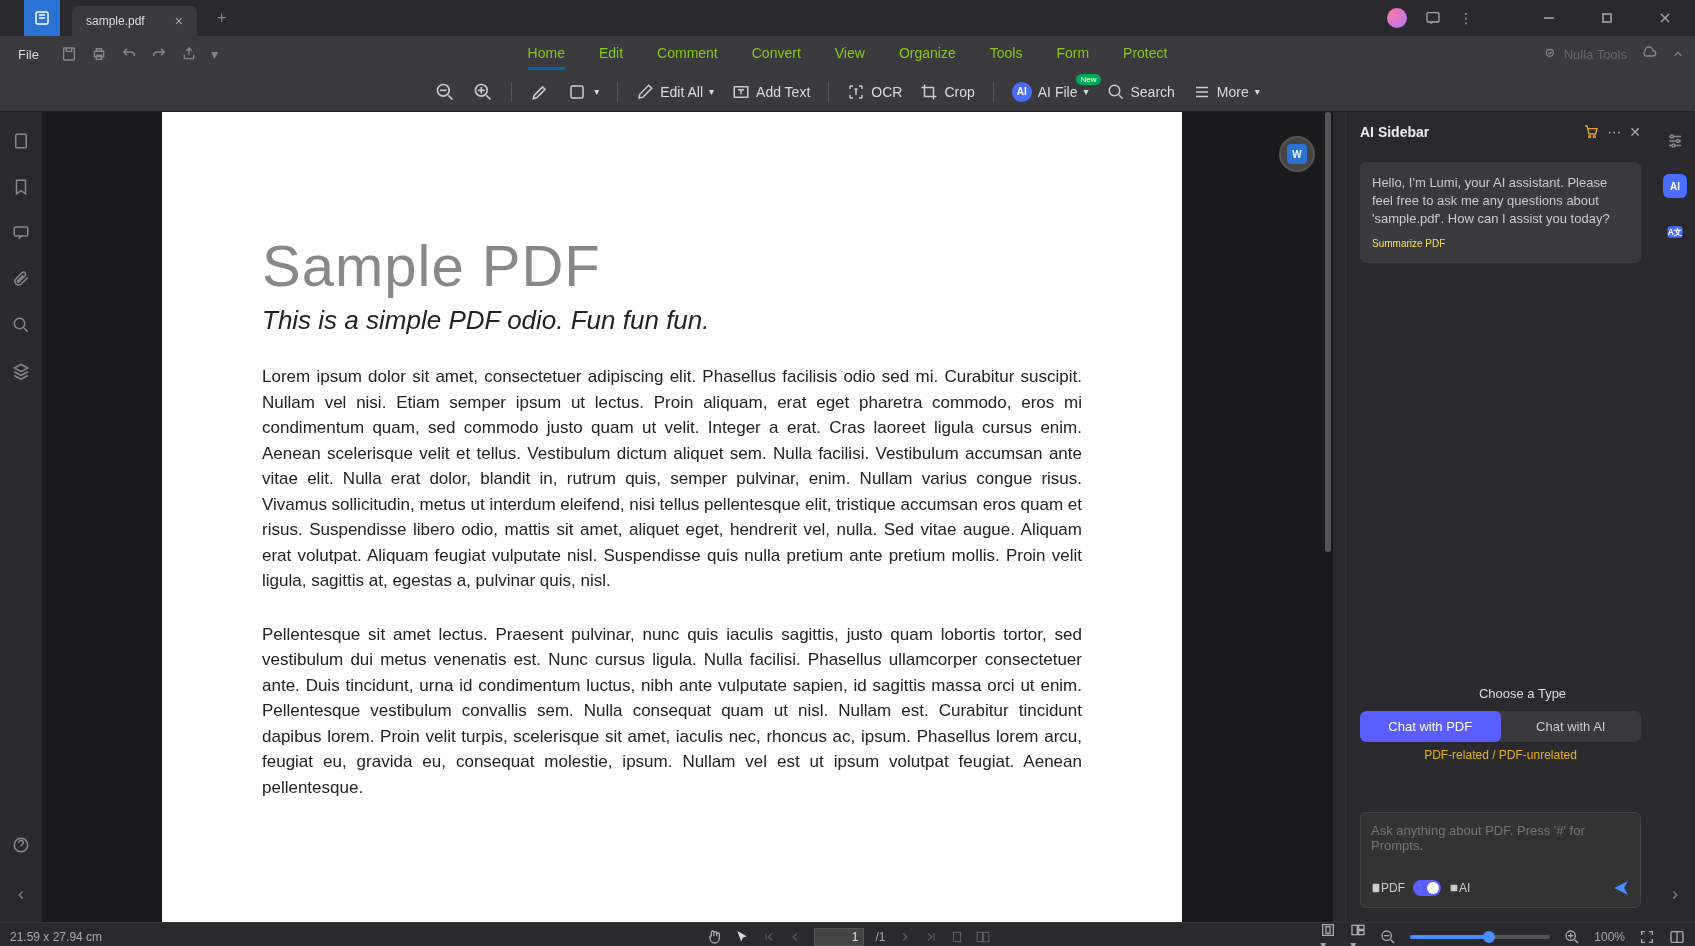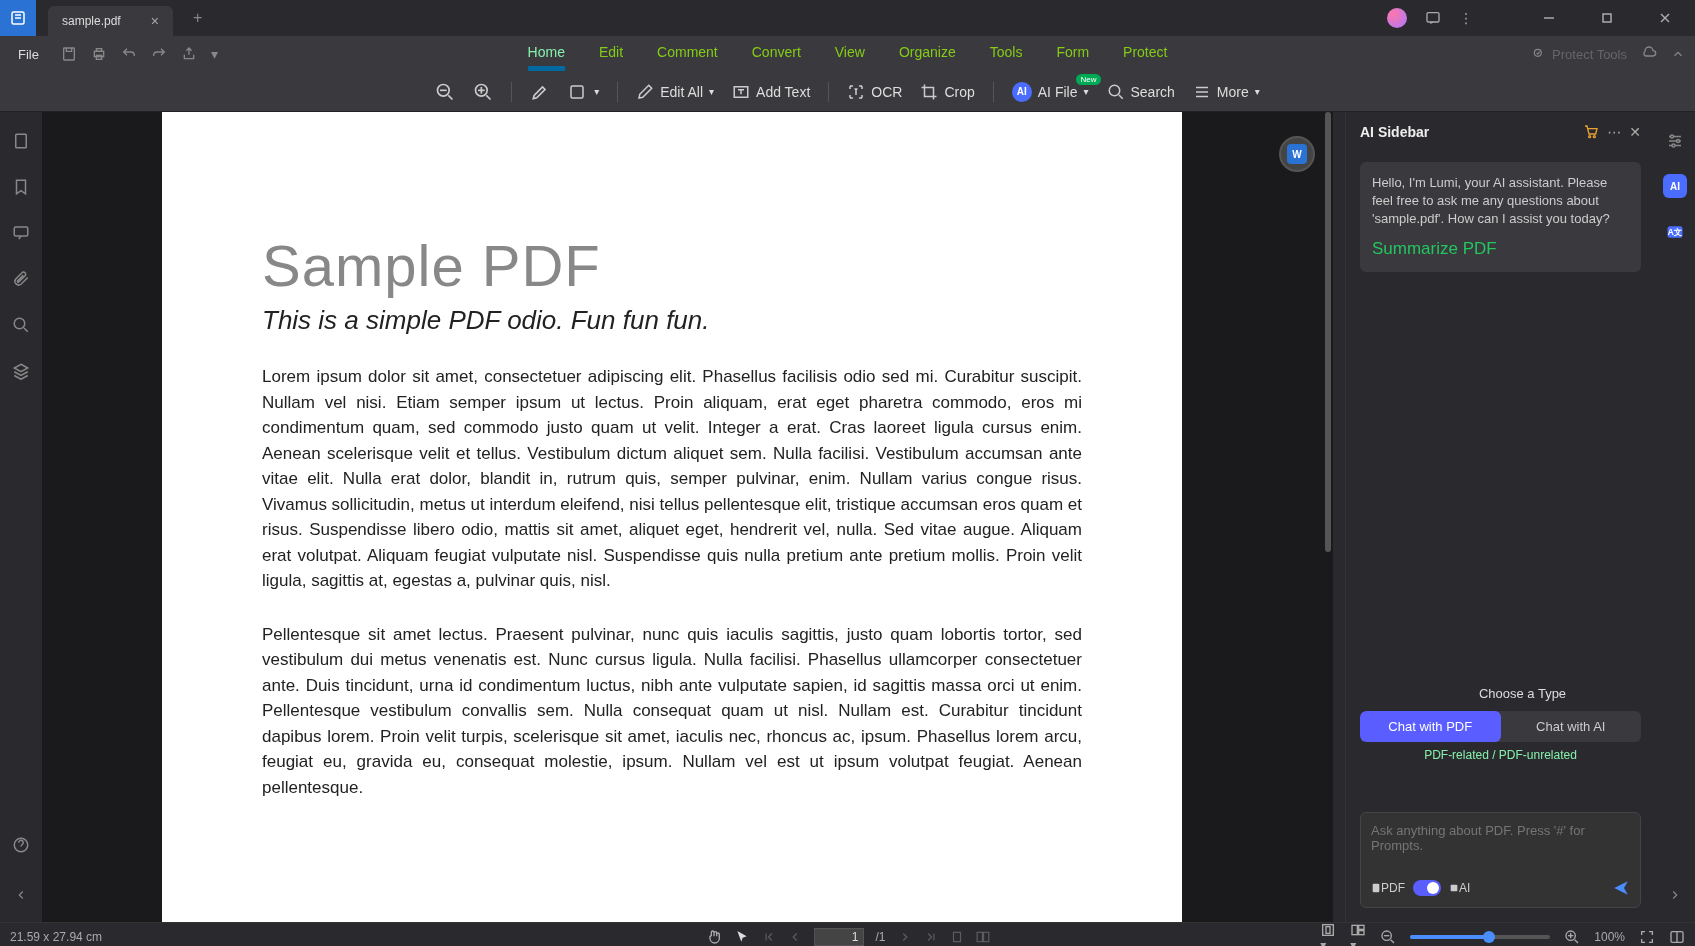--- a/index.html
+++ b/index.html
@@ -1,38 +1,38 @@
 <!DOCTYPE html>
 <html><head>
 <meta charset="utf-8">
 <style>
 * { margin: 0; padding: 0; box-sizing: border-box; font-family: "Segoe UI", Arial, sans-serif; }
 body { width: 1695px; height: 946px; background: #2a2a2e; color: #ccc; overflow: hidden; user-select: none; }
 
 
-.titlebar { height: 36px; background: #2a2a2e; display: flex; align-items: center; }
+.titlebar { height: 36px; background: #2a2a2e; display: flex; align-items: center; padding-left: 24px; }
 .logo-square { width: 36px; height: 36px; background: #2a72d4; display: flex; align-items: center; justify-content: center; }
 .logo-square svg { width: 18px; height: 18px; }
 .tab { background: #3a3a3e; height: 30px; margin-top: 6px; padding: 0 14px; display: flex; align-items: center; gap: 30px; border-radius: 6px 6px 0 0; font-size: 12px; color: #ddd; margin-left: 12px; }
 .tab-close { font-size: 14px; cursor: pointer; color: #aaa; }
 .newtab-plus { margin-left: 20px; color: #888; font-size: 16px; cursor: pointer; }
 .title-spacer { flex: 1; }
 .title-right { display: flex; align-items: center; gap: 18px; padding-right: 10px; }
 .avatar { width: 20px; height: 20px; border-radius: 50%; background: radial-gradient(circle at 30% 30%, #f7a, #a7f); }
 .title-icon { color: #aaa; font-size: 14px; }
 .win-ctrl { width: 40px; height: 36px; display: flex; align-items: center; justify-content: center; color: #aaa; }
 
 
 .menubar { height: 36px; background: #3a3a3e; display: flex; align-items: center; padding: 0 10px; gap: 6px; position: relative; }
 .menu-left { display: flex; align-items: center; gap: 14px; }
 .file-btn { color: #ddd; font-size: 13px; padding: 4px 8px; }
 .qa-icon { color: #888; font-size: 14px; }
 .menu-center { position: absolute; left: 50%; transform: translateX(-50%); display: flex; gap: 34px; }
 .menu-item { color: #84cc16; font-size: 14px; padding: 6px 0; cursor: pointer; }
-.menu-item.active { color: #86efac; border-bottom: 5px solid #0369a1; }
+.menu-item.active { color: #84cc16; border-bottom: 3px solid #0369a1; }
 .menu-right { margin-left: auto; display: flex; align-items: center; gap: 14px; }
 .search-tools { color: #666; font-size: 13px; display: flex; align-items: center; gap: 6px; }
 
 
 .toolbar { height: 40px; background: #3a3a3e; display: flex; align-items: center; justify-content: center; gap: 18px; border-bottom: 1px solid #222; }
 .tool-btn { display: flex; align-items: center; gap: 6px; color: #ddd; font-size: 14px; cursor: pointer; }
 .tool-sep { width: 1px; height: 20px; background: #555; }
 .new-badge { position: absolute; top: -8px; right: -12px; background: #0a5; color: #fff; font-size: 8px; padding: 1px 4px; border-radius: 6px; }
 .ai-badge { width: 20px; height: 20px; border-radius: 50%; background: #4a6dff; color: #fff; font-size: 10px; display: flex; align-items: center; justify-content: center; font-weight: bold; }
 
@@ -54,26 +54,26 @@
 .float-badge .inner { width: 20px; height: 20px; border-radius: 4px; background: #2a72d4; display: flex; align-items: center; justify-content: center; color: #fff; font-size: 10px; font-weight: bold; }
 
 
 .ai-sidebar { width: 310px; background: #2a2a2e; display: flex; flex-direction: column; border-left: 1px solid #333; margin-left: 12px; }
 .ai-header { height: 40px; display: flex; align-items: center; padding: 0 14px; gap: 8px; }
 .ai-title { font-size: 14px; font-weight: 600; color: #eee; flex: 1; }
 .ai-hicon { color: #aaa; font-size: 14px; cursor: pointer; }
 .ai-hicon.cart { color: #e8a030; }
 .ai-body { flex: 1; padding: 10px 14px; overflow: auto; }
 .ai-bubble { background: #3a3a3e; border-radius: 6px; padding: 12px; font-size: 13px; color: #ccc; line-height: 1.4; }
-.ai-link { color: #22c55e; margin-top: 8px; display: block; cursor: pointer; font-size: 17px; }
+.ai-link { color: #fde047; margin-top: 8px; display: block; cursor: pointer; font-size: 10px; }
 .ai-choose { text-align: center; color: #ddd; font-size: 13px; margin-bottom: 10px; padding-left: 44px; }
 .ai-type-row { display: flex; gap: 0; background: #3a3a3e; border-radius: 6px; overflow: hidden; margin: 0 14px; }
 .ai-type-btn { flex: 1; padding: 8px 4px; text-align: center; font-size: 13px; color: #ccc; cursor: pointer; }
 .ai-type-btn.active { background: #5a5dff; color: #fff; border-radius: 6px; }
-.ai-subtext { text-align: center; color: #86efac; font-size: 12px; margin-top: 6px; }
+.ai-subtext { text-align: center; color: #eab308; font-size: 12px; margin-top: 6px; }
 .ai-input-wrap { margin: 50px 14px 14px; background: #333; border: 1px solid #444; border-radius: 6px; padding: 10px; }
 .ai-input { width: 100%; background: transparent; border: none; color: #888; font-size: 13px; resize: none; height: 48px; outline: none; font-family: inherit; }
 .ai-input-row { display: flex; align-items: center; gap: 8px; margin-top: 4px; }
 .ai-mode { font-size: 12px; color: #ccc; display: flex; align-items: center; }
 .toggle { width: 28px; height: 16px; background: #5a5dff; border-radius: 8px; position: relative; }
 .toggle::after { content: ""; position: absolute; right: 2px; top: 2px; width: 12px; height: 12px; background: #fff; border-radius: 50%; }
 .send-icon { margin-left: auto; color: #4a8dff; }
 
 .right-rail { width: 40px; background: #2a2a2e; display: flex; flex-direction: column; align-items: center; padding-top: 20px; gap: 24px; }
 .rr-icon { cursor: pointer; }
@@ -178,21 +178,21 @@
     <span class="menu-item">Tools</span>
     <span class="menu-item">Form</span>
     <span class="menu-item">Protect</span>
   </div>
   <div class="menu-right">
     <div class="search-tools">
       <svg width="14" height="14" viewBox="0 0 24 24" fill="none" stroke="#888" stroke-width="2">
           <circle cx="10" cy="10" r="6"></circle>
           <path d="M8 10l2 2 3-4"></path>
         </svg>
-      <span>Protect Tools</span>
+      <span>Nulla Tools</span>
     </div>
     <span class="qa-icon">
         <svg width="16" height="16" viewBox="0 0 24 24" fill="none" stroke="#888" stroke-width="2">
           <path d="M18 15a4 4 0 000-8 6 6 0 00-12 1 4 4 0 001 7h11z"></path>
         </svg>
       </span>
     <span class="qa-icon">
         <svg width="14" height="14" viewBox="0 0 24 24" fill="none" stroke="#888" stroke-width="2">
           <path d="M6 15l6-6 6 6"></path>
         </svg>

